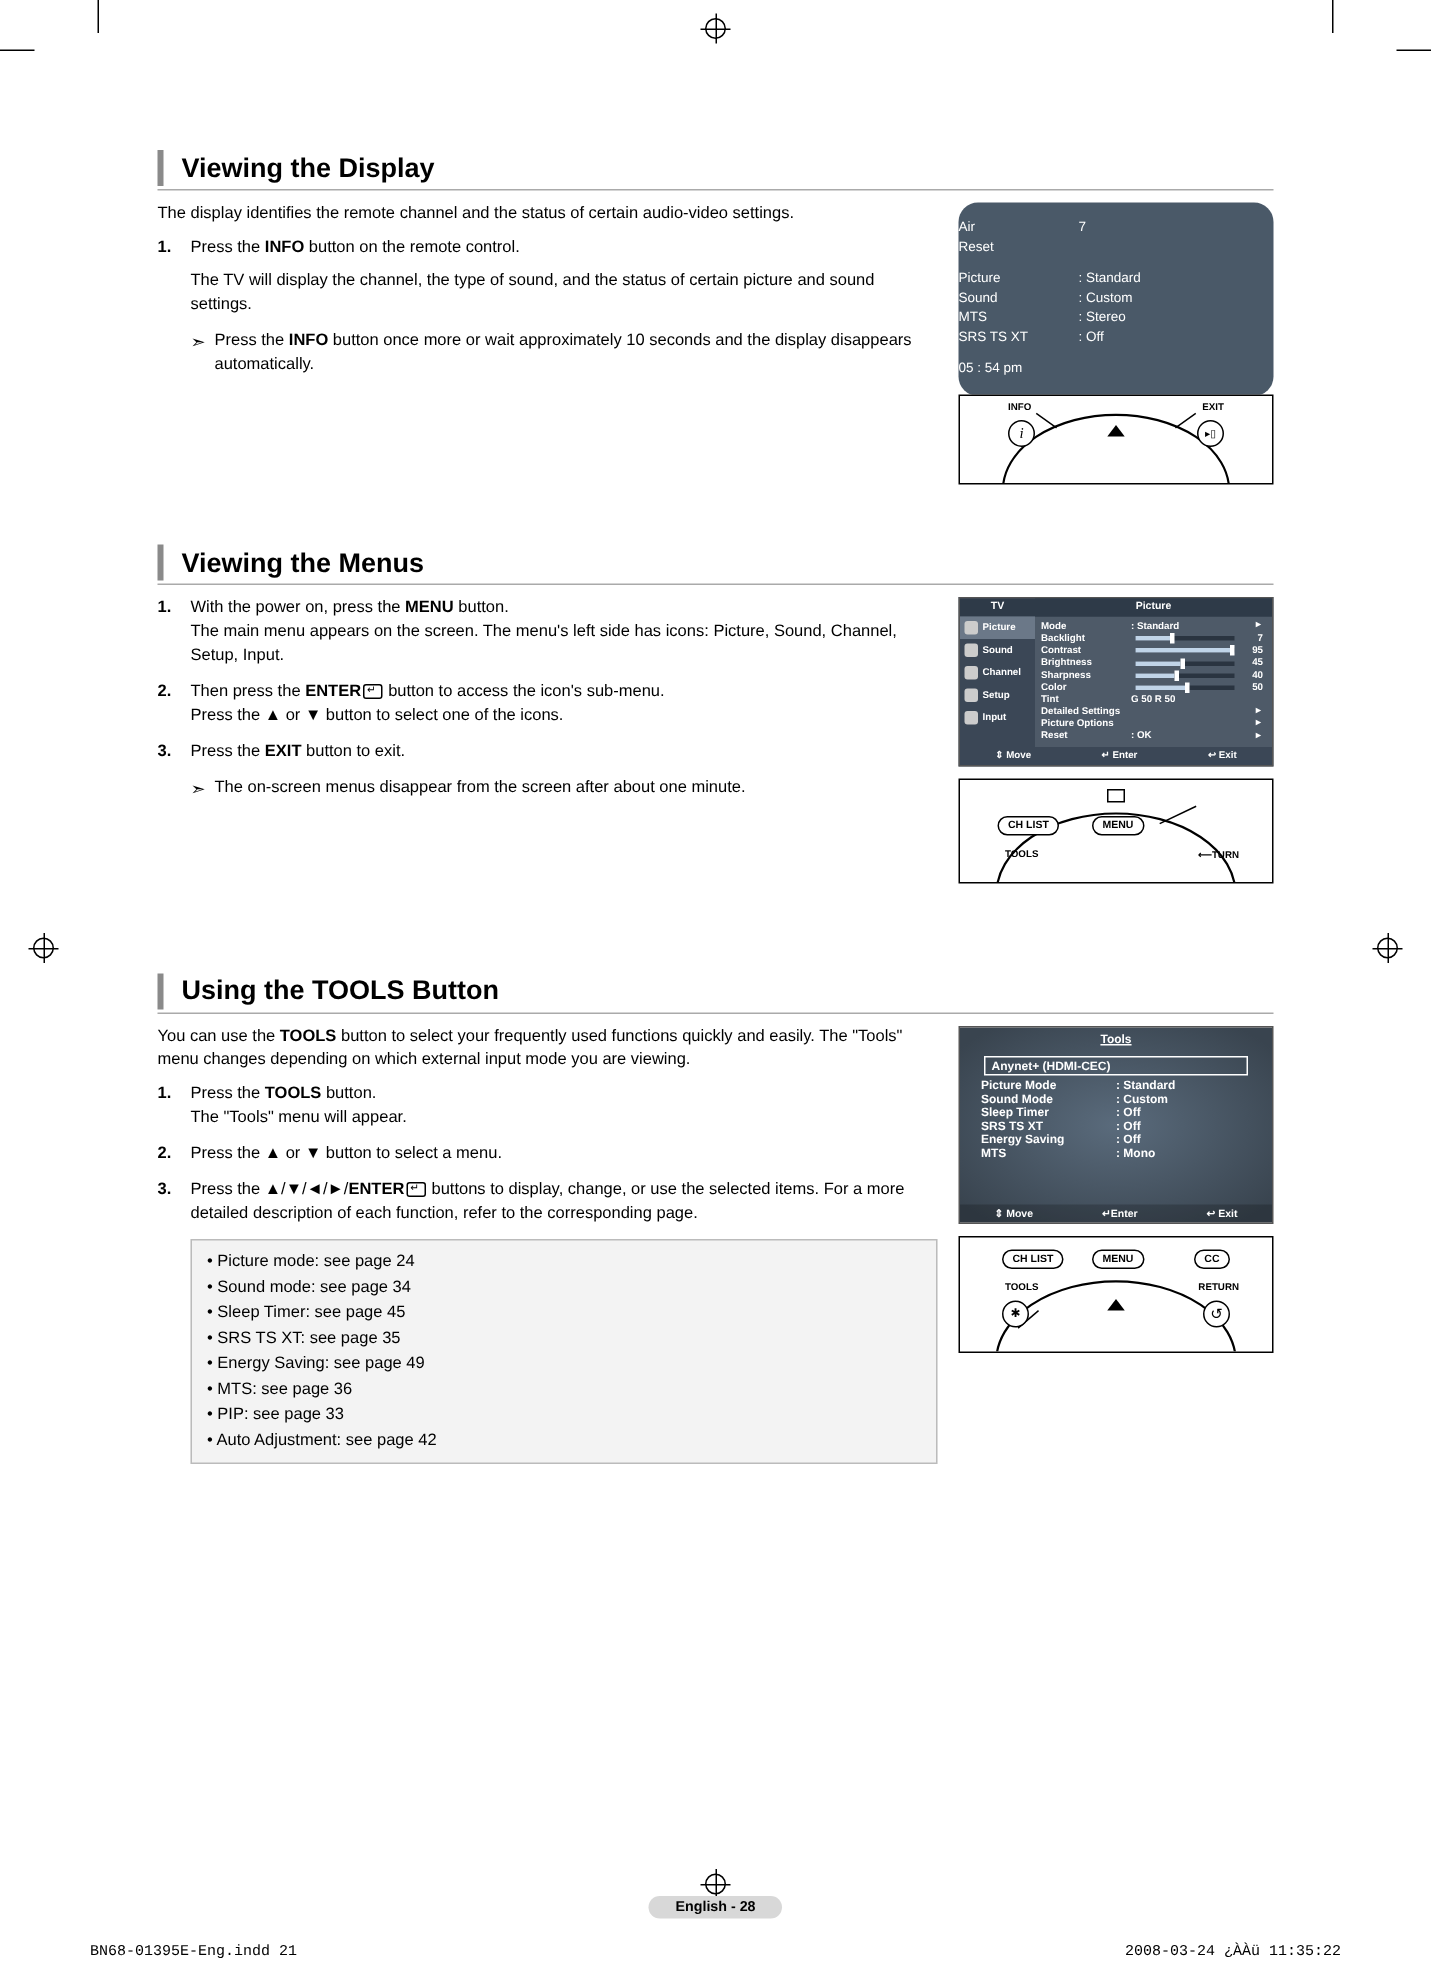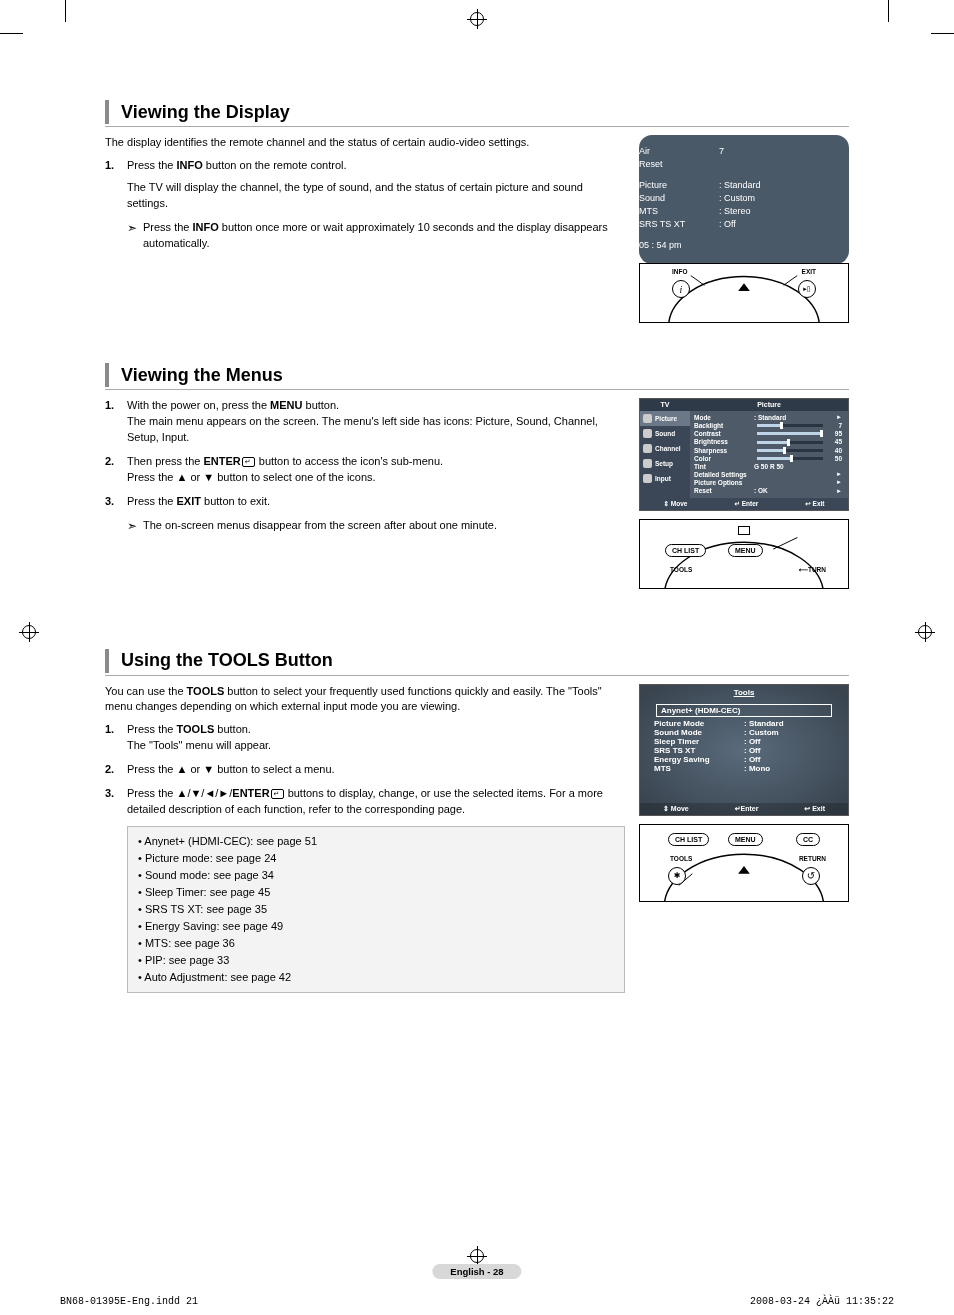--- a/index.html
+++ b/index.html
@@ -427,21 +427,20 @@
         </li>
         <li>
               <span class="num">3.</span>
           <div class="body">
             <span>Press the ▲/▼/◄/►/</span><span class="bold">ENTER</span><span class="enter-icon"></span><span> buttons to display, change, or use the selected items. For a more detailed description of each function, refer to the corresponding page.</span>
           </div>
         </li>
       </ol>
       <div class="bullet-box">
         <div id="bullets">
-              <div>• Anynet+ (HDMI-CEC): see page 51</div>
               <div>• Picture mode: see page 24</div>
               <div>• Sound mode: see page 34</div>
               <div>• Sleep Timer: see page 45</div>
               <div>• SRS TS XT: see page 35</div>
               <div>• Energy Saving: see page 49</div>
               <div>• MTS: see page 36</div>
               <div>• PIP: see page 33</div>
               <div>• Auto Adjustment: see page 42</div>
             </div>
       </div>

